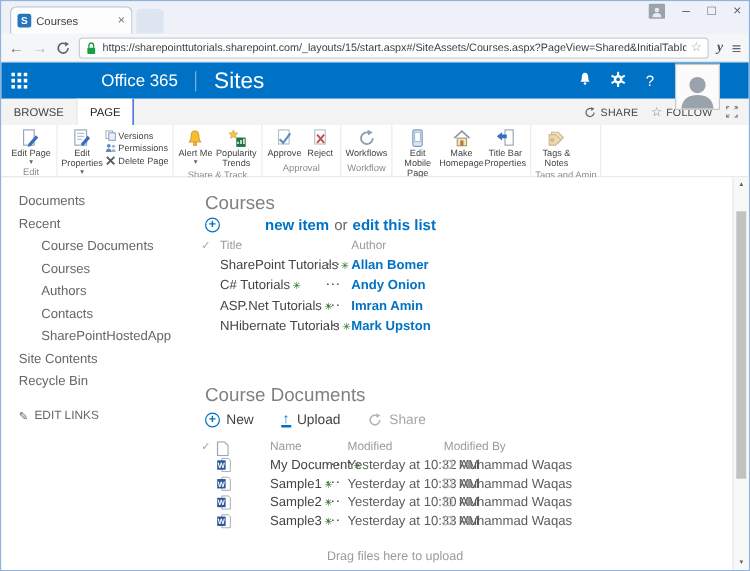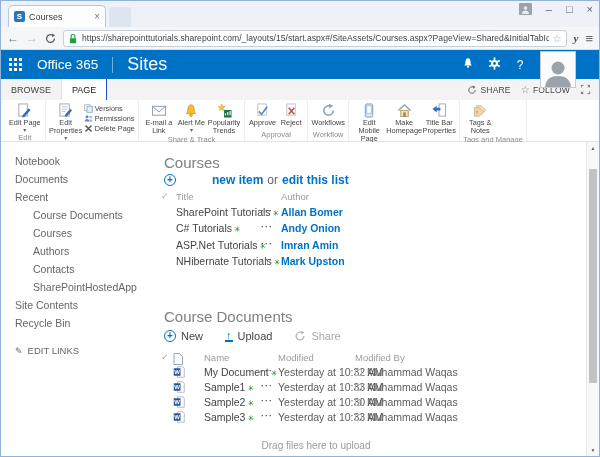--- a/index.html
+++ b/index.html
@@ -32,21 +32,21 @@
   .bookmark-star { color:#9aa0a6; font-size:10px; flex:none; }
   .ext-glyph { font-family:"Liberation Serif", serif; font-style:italic; font-weight:bold;
                font-size:11px; color:#4a4e52; }
   .menu-glyph { font-size:13px; color:#5f6368; }
 
   
   .suitebar { position:absolute; left:0; top:49px; right:0; height:29px; background:#0072c6;
               display:flex; align-items:center; color:#fff; }
   .waffle { width:30px; height:29px; display:flex; align-items:center; justify-content:center;
             border-right:1px solid rgba(255,255,255,.0); }
-  .brand { font-size:13.5px; padding:0 14px 0 6px; }
+  .brand { font-size:13.5px; padding:0 14px 0 6px;margin-left:44px; }
   .suite-divider { width:1px; height:16px; background:rgba(255,255,255,.45); }
   .section { font-size:18px; padding:0 14px; }
   .suite-right { margin-left:auto; display:flex; align-items:center; margin-right:66px; }
   .suite-ic { width:26px; text-align:center; font-size:12px; }
   .avatar { position:absolute; right:23px; top:50px; width:36px; height:37px; background:#fbfbfb;
             border:1px solid #c9c9c9; z-index:5; display:flex; align-items:flex-end; justify-content:center; overflow:hidden; }
 
   
   .ribbontabs { position:absolute; left:0; top:78px; right:0; height:21px; background:#f3f3f3;
                 display:flex; align-items:center; }
@@ -95,21 +95,21 @@
   .btn-item { display:flex; align-items:center; gap:5px; }
   .up-arrow { color:#0072c6; font-weight:bold; font-size:11px; border-bottom:2px solid #0072c6;
               line-height:10px; padding:0 1px; }
   .disabled-txt { color:#a8a8a8; }
   .presence { display:inline-block; width:7px; height:7px; border:1px solid #b5b5b5; margin-right:5px; }
   .drag-hint { position:absolute; left:0; top:298px; width:330px; text-align:center;
                font-size:10px; color:#9a9a9a; }
 
   
   .c-check { left:10px; } .c-title { left:25px; } .c-more { left:110px; } .c-author { left:130px; }
-  .d-icon { left:22px; position:absolute; } .d-name { left:28px;padding-left:25px; } .d-more { left:110px; }
+  .d-icon { left:22px; position:absolute; } .d-name { left:40px;padding-left:25px; } .d-more { left:110px; }
   .d-mod { left:127px; color:#5c5c5c; } .d-by { left:204px; color:#5c5c5c; }
   .cell { position:absolute; top:0; white-space:nowrap; }
 
   
   .scrollbar { position:absolute; right:0; top:0; width:13px; bottom:0; background:#f8f8f8;
                border-left:1px solid #e9e9e9; }
   .sb-arrow { position:absolute; left:0; right:0; text-align:center; font-size:5px; color:#606060; }
   .sb-thumb { position:absolute; left:2px; right:2px; top:27px; height:214px; background:#c2c2c2; }
 </style>
 </head>
@@ -282,27 +282,20 @@
             <span>Delete Page</span>
           </div>
         </div>
       </div>
       <div class="rlabel">Manage</div>
     </div>
 
     <div class="rgroup">
       <div class="rbtns">
         <div class="rbig">
-          <svg class="ric" width="16" height="15" viewBox="0 0 16 16">
-            <rect x="1" y="3.5" width="14" height="9.5" fill="#fdfdfd" stroke="#8a98a8"></rect>
-            <path d="M1 3.5 L8 9.5 L15 3.5" stroke="#8a98a8" fill="none"></path>
-          </svg>
-          <span>E-mail a Link</span>
-        </div>
-        <div class="rbig">
           <svg class="ric" width="14" height="15" viewBox="0 0 16 16">
             <path d="M8 1.5 C5.5 1.5 4.6 3.6 4.5 6 L4.1 9.6 L2.8 11.6 H13.2 L11.9 9.6 L11.5 6 C11.4 3.6 10.5 1.5 8 1.5 Z" fill="#fbbd2d" stroke="#cfa13a"></path>
             <circle cx="8" cy="13.3" r="1.5" fill="#fbbd2d" stroke="#cfa13a"></circle>
           </svg>
           <span>Alert Me</span>
           <span class="caret">▾</span>
         </div>
         <div class="rbig">
           <svg class="ric" width="15" height="15" viewBox="0 0 16 16">
             <path d="M5 1 L6.2 3.4 L8.8 3.7 L6.9 5.5 L7.4 8.1 L5 6.8 L2.6 8.1 L3.1 5.5 L1.2 3.7 L3.8 3.4 Z" fill="#f4c542" stroke="#caa23a" stroke-width="0.5"></path>
@@ -381,28 +374,27 @@
       <div class="rbtns">
         <div class="rbig">
           <svg class="ric" width="16" height="15" viewBox="0 0 16 16">
             <path d="M4 3 L9.5 3 L14 7.5 L9.5 12 L4 12 Z" fill="#f3e3c3" stroke="#cdb98e"></path>
             <path d="M2 5 L7.5 5 L12 9.5 L7.5 14 L2 14 Z" fill="#efd9ac" stroke="#cdb98e"></path>
             <circle cx="4.6" cy="9.5" r="1" fill="#fff" stroke="#b8a27a"></circle>
           </svg>
           <span>Tags &amp; Notes</span>
         </div>
       </div>
-      <div class="rlabel">Tags and Manage</div>
+      <div class="rlabel">Tags and Amin</div>
     </div>
   </div>
 
   <div class="content">
 
     <div class="sidebar">
-      <div class="snav-item">Notebook</div>
       <div class="snav-item">Documents</div>
       <div class="snav-item">Recent</div>
       <div class="snav-item sub">Course Documents</div>
       <div class="snav-item sub">Courses</div>
       <div class="snav-item sub">Authors</div>
       <div class="snav-item sub">Contacts</div>
       <div class="snav-item sub">SharePointHostedApp</div>
       <div class="snav-item">Site Contents</div>
       <div class="snav-item">Recycle Bin</div>
       <div class="edit-links">

